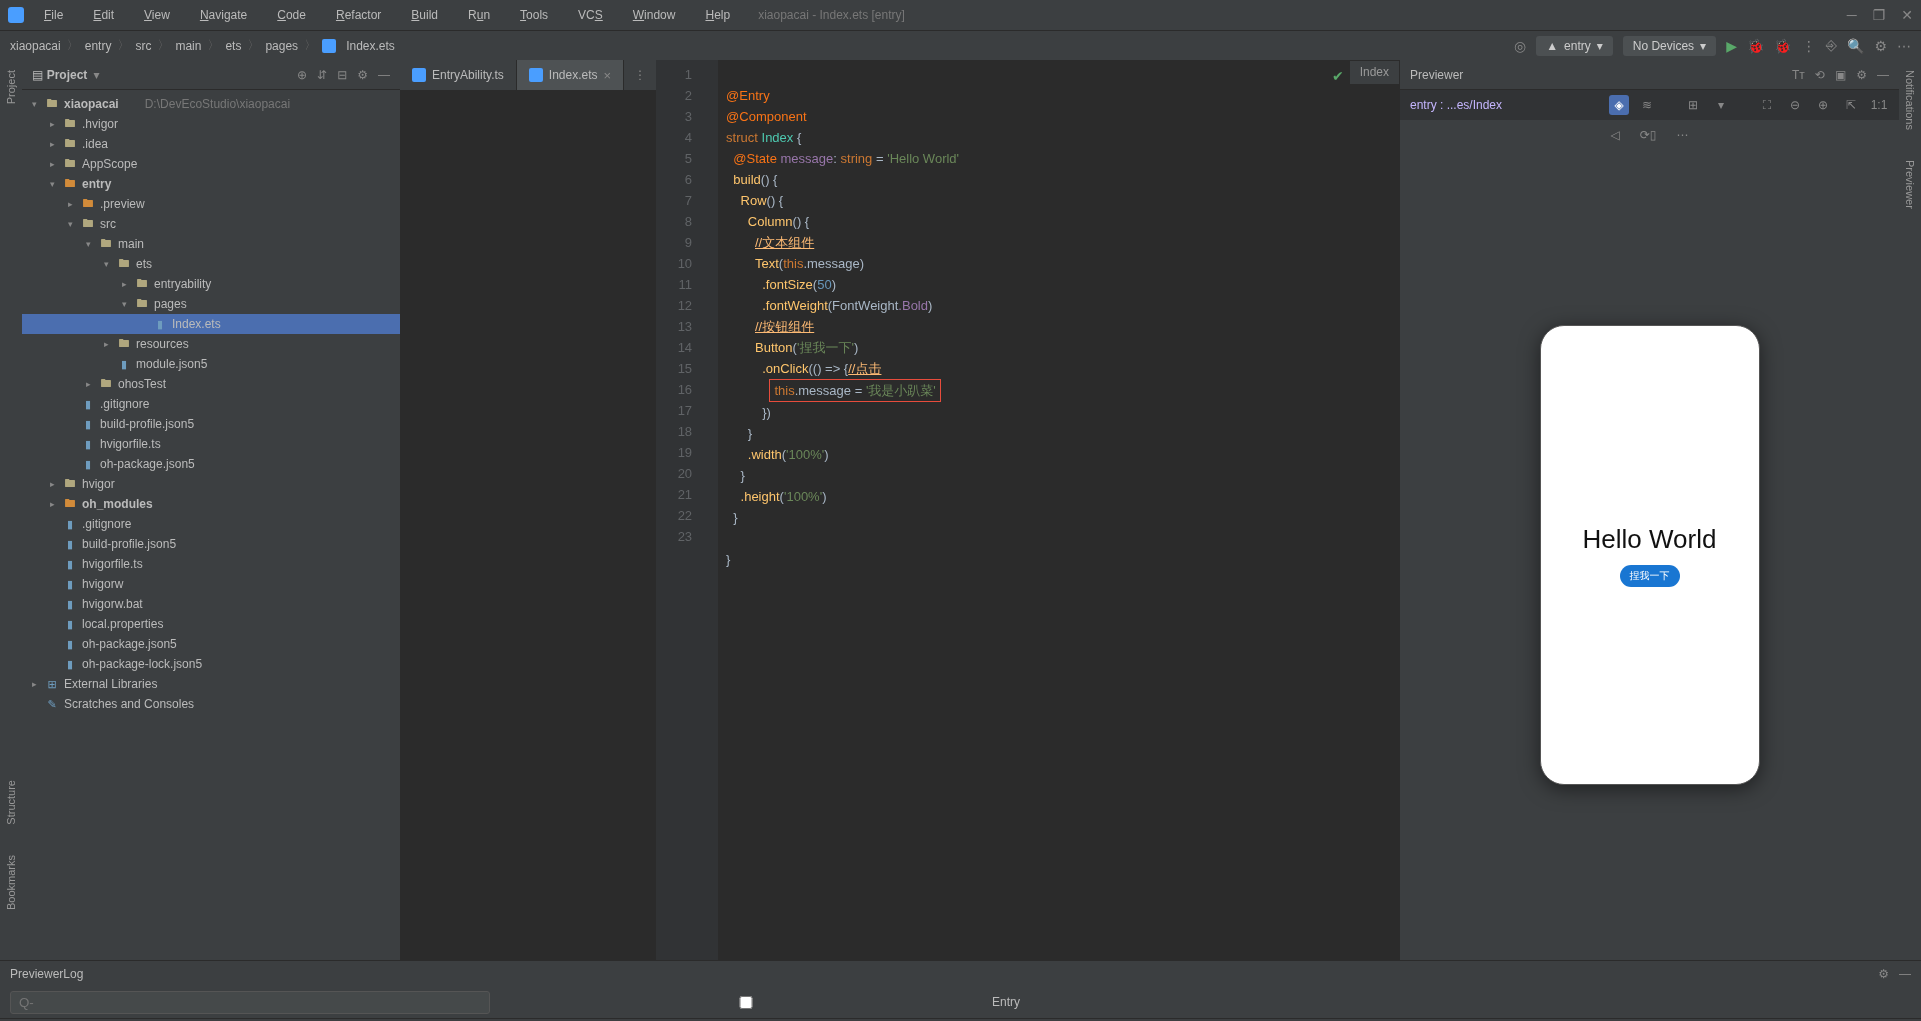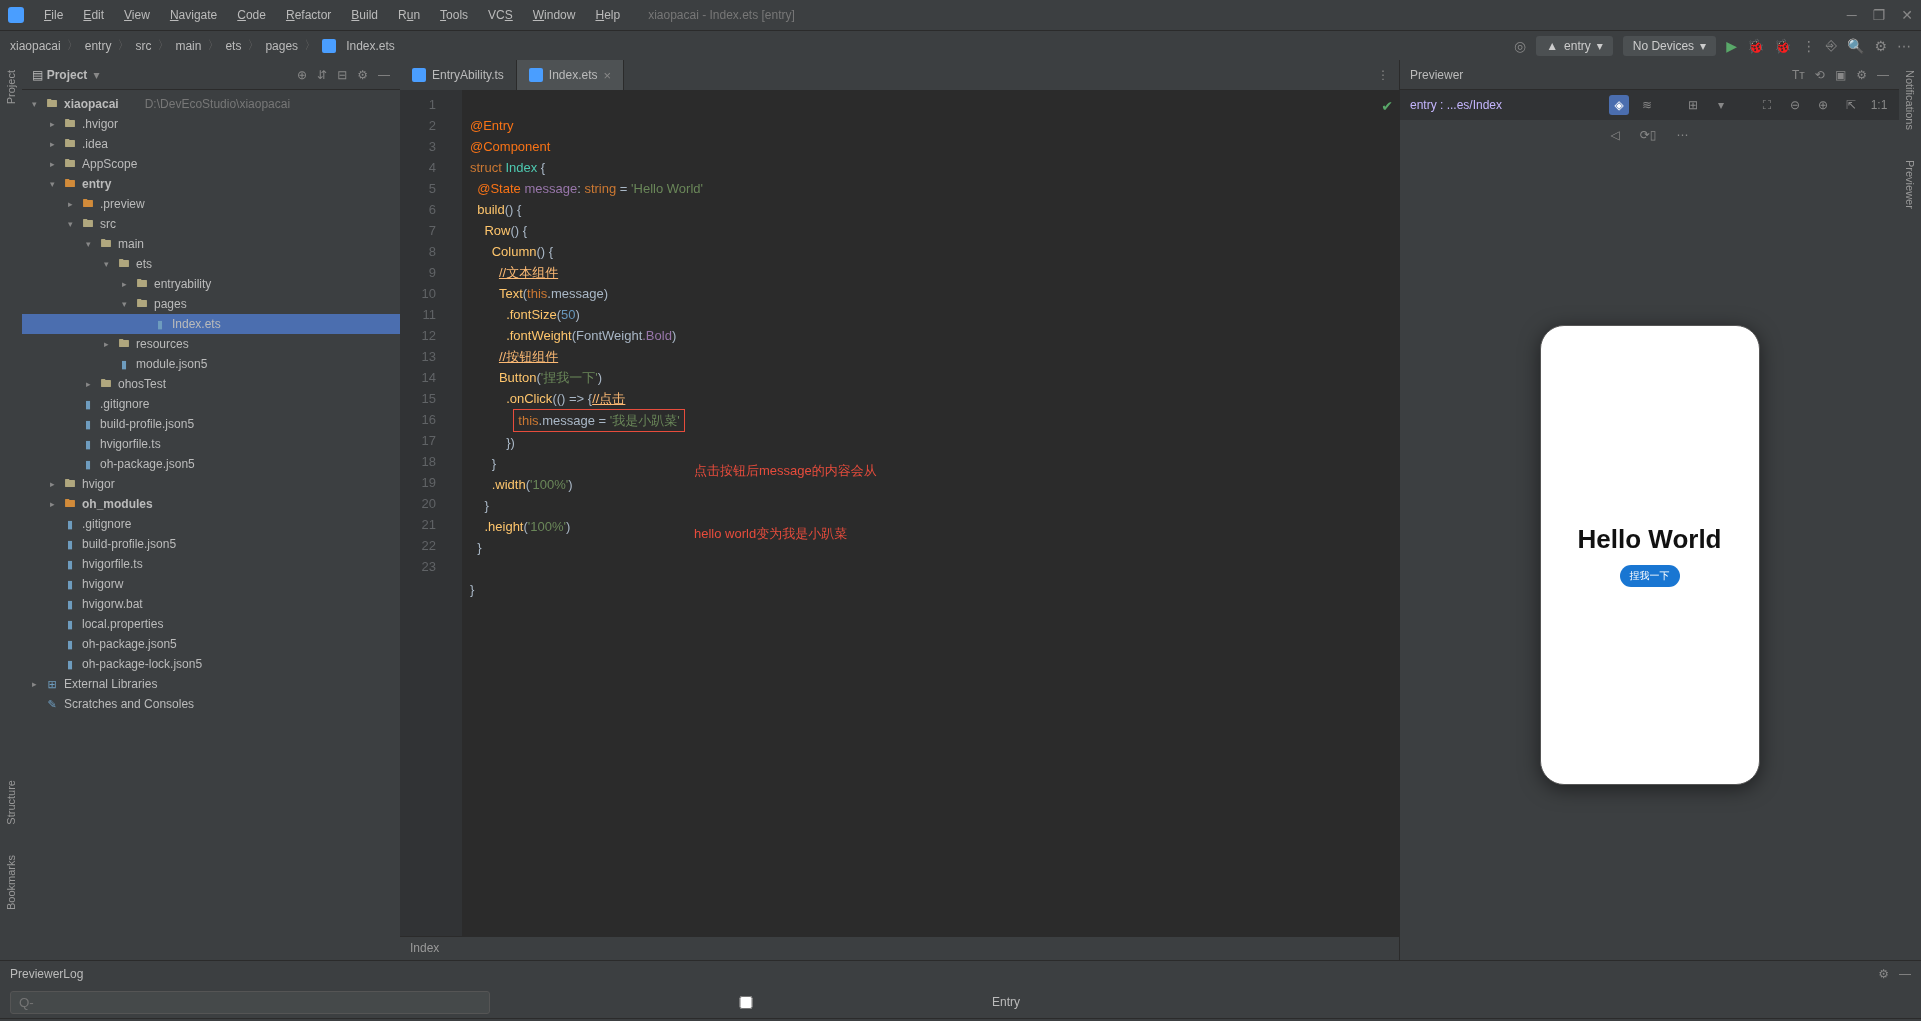--- a/index.html
+++ b/index.html
@@ -1,19 +1,19 @@
 <!DOCTYPE html>
 <html><head>
 <meta charset="utf-8">
 <style>
 * { margin: 0; padding: 0; box-sizing: border-box; font-family: "Segoe UI", Arial, sans-serif; }
 body { background: #2b2b2b; color: #bbbbbb; font-size: 12px; overflow: hidden; width: 1921px; height: 1021px; }
 .titlebar { height: 30px; background: #3c3f41; display: flex; align-items: center; padding: 0 8px; }
 .titlebar .logo { width: 16px; height: 16px; background: #4a9eff; border-radius: 3px; margin-right: 12px; }
-.titlebar .menus { display: flex; gap: 4px; }
+.titlebar .menus { display: flex; gap: 14px; }
 .titlebar .menus span { padding: 4px 8px; cursor: pointer; }
 .titlebar .menus span u { text-decoration: underline; }
 .titlebar .wintitle { margin-left: 20px; color: #777; }
 .titlebar .winbtns { margin-left: auto; display: flex; gap: 16px; color: #888; font-size: 14px; }
 .breadcrumb { height: 30px; background: #3c3f41; border-top: 1px solid #2b2b2b; display: flex; align-items: center; padding: 0 10px; gap: 6px; }
 .breadcrumb .crumb { color: #bbb; }
 .breadcrumb .sep { color: #666; }
 .breadcrumb .crumb.last { color: #bbb; }
 .breadcrumb .fileicon { width: 14px; height: 14px; background: #4a9eff; border-radius: 2px; display: inline-block; margin-right: 4px; }
 .breadcrumb .right { margin-left: auto; display: flex; align-items: center; gap: 10px; }
@@ -32,21 +32,21 @@
 .tree-row { height: 20px; display: flex; align-items: center; padding-left: 10px; cursor: pointer; white-space: nowrap; }
 .tree-row.selected { background: #4b6eaf; color: #fff; }
 .tree-row .chev { width: 12px; color: #888; font-size: 9px; }
 .tree-row .icon { width: 16px; height: 14px; margin-right: 4px; display: inline-flex; align-items: center; justify-content: center; font-size: 11px; }
 .tree-row .icon.folder { color: #b0a77e; }
 .tree-row .icon.folder-orange { color: #d28b3a; }
 .tree-row .icon.file { color: #6e9cbe; }
 .tree-row .label { color: #bbb; }
 .tree-row .label.bold { font-weight: bold; }
 .tree-row .path { color: #777; margin-left: 6px; padding-left: 20px; }
-.editor { flex: 1; background: #2b2b2b; display: flex; flex-direction: column; min-width: 0; }
+.editor { flex: 1; background: #2b2b2b; display: flex; flex-direction: row; min-width: 0; }
 .tabs { height: 30px; background: #3c3f41; display: flex; align-items: stretch; }
 .tab { display: flex; align-items: center; padding: 0 12px; gap: 6px; border-right: 1px solid #2b2b2b; cursor: pointer; }
 .tab.active { background: #4e5254; }
 .tab .ficon { width: 14px; height: 14px; background: #4a9eff; border-radius: 2px; }
 .tab .close { color: #888; font-size: 13px; }
 .tabs .more { margin-left: auto; padding: 0 10px; display: flex; align-items: center; color: #888; }
 .code-area { flex: 1; display: flex; position: relative; font-family: "Consolas", monospace; font-size: 13px; line-height: 21px; }
 .gutter { width: 50px; background: #313335; color: #606366; text-align: right; padding: 4px 14px 4px 4px; }
 .gutter2 { width: 12px; background: #313335; }
 .code { flex: 1; padding: 4px 8px; position: relative; white-space: pre; }
@@ -68,21 +68,21 @@
 .rightpane-header { height: 30px; display: flex; align-items: center; padding: 0 10px; border-bottom: 1px solid #2b2b2b; }
 .rightpane-header .right { margin-left: auto; display: flex; gap: 10px; color: #888; }
 .preview-toolbar { height: 30px; display: flex; align-items: center; padding: 0 10px; gap: 10px; background: #313335; }
 .preview-toolbar .label { color: #c4b5fd; }
 .preview-toolbar .right { margin-left: auto; display: flex; gap: 8px; align-items: center; color: #888; }
 .preview-toolbar .iconbox { width: 20px; height: 20px; display: flex; align-items: center; justify-content: center; }
 .preview-toolbar .iconbox.active { background: #4b6eaf; border-radius: 3px; color: #fff; }
 .preview-nav { height: 30px; display: flex; align-items: center; justify-content: center; gap: 20px; color: #888; }
 .preview-canvas { flex: 1; display: flex; align-items: center; justify-content: center; background: #3c3f41; }
 .phone { width: 220px; height: 460px; background: #fff; border-radius: 24px; border: 1px solid #555; box-shadow: 0 4px 20px rgba(0,0,0,0.5); display: flex; flex-direction: column; align-items: center; justify-content: center; }
-.phone .hello { font-size: 26px; font-weight: bold; color: #111; text-align: center; }
+.phone .hello { font-size: 26px; font-weight: normal; color: #111; text-align: center; }
 .phone .btn { margin-top: 10px; background: #1976d2; color: #fff; font-size: 10px; padding: 4px 10px; border-radius: 12px; }
 .rightstrip { width: 22px; background: #3c3f41; display: flex; flex-direction: column; align-items: center; padding-top: 10px; gap: 30px; }
 .rightstrip .vtext { writing-mode: vertical-rl; color: #999; font-size: 11px; cursor: pointer; }
 .logpane { height: 58px; background: #3c3f41; border-top: 1px solid #2b2b2b; }
 .logpane-header { height: 26px; display: flex; align-items: center; padding: 0 10px; }
 .logpane-header .right { margin-left: auto; display: flex; gap: 10px; color: #888; }
 .logpane-search { height: 30px; display: flex; align-items: center; padding: 0 10px; gap: 16px; }
 .logpane-search input { background: #45494a; border: 1px solid #555; color: #ccc; padding: 3px 8px; width: 480px; border-radius: 3px; }
 .logpane-search .chk { display: flex; align-items: center; gap: 6px; }
 .bottombar { height: 26px; background: #3c3f41; border-top: 1px solid #2b2b2b; display: flex; align-items: center; padding: 0 10px; gap: 18px; font-size: 11px; }
@@ -384,24 +384,20 @@
           <span class="f">.onClick</span><span class="p">(() =&gt; {</span><span class="c">//点击</span>
             <span class="redbox"><span class="k">this</span><span class="p">.message =</span> <span class="s">'我是小趴菜'</span></span>
           <span class="p">})</span>
       <span class="p">}</span>
       <span class="f">.width</span><span class="p">(</span><span class="s">'100%'</span><span class="p">)</span>
     <span class="p">}</span>
     <span class="f">.height</span><span class="p">(</span><span class="s">'100%'</span><span class="p">)</span>
   <span class="p">}</span>
 
 <span class="p">}</span>
-        <div class="annotation" style="top:328px;left:232px;">
-          <div>点击按钮后message的内容会从</div>
-          <div>hello world变为我是小趴菜</div>
-        </div>
       </div>
     </div>
     <div class="crumb-bottom">Index</div>
   </div>
 
   <div class="rightpane">
     <div class="rightpane-header">
       <span>Previewer</span>
       <div class="right">
         <span>Tт</span>

